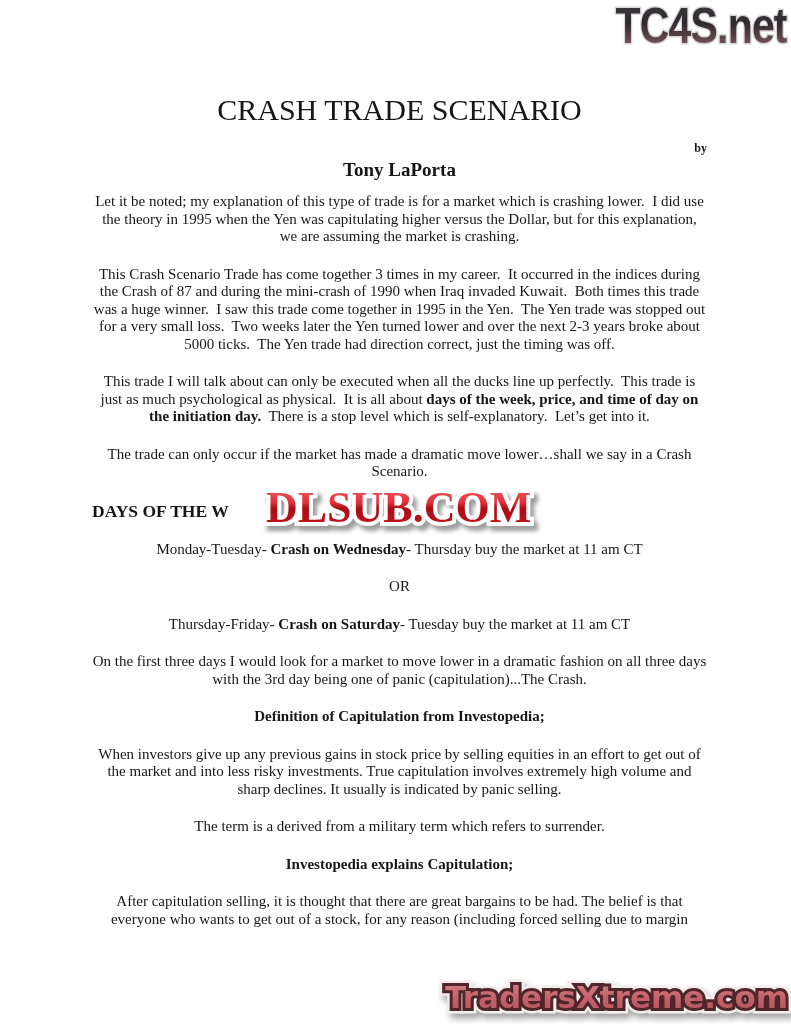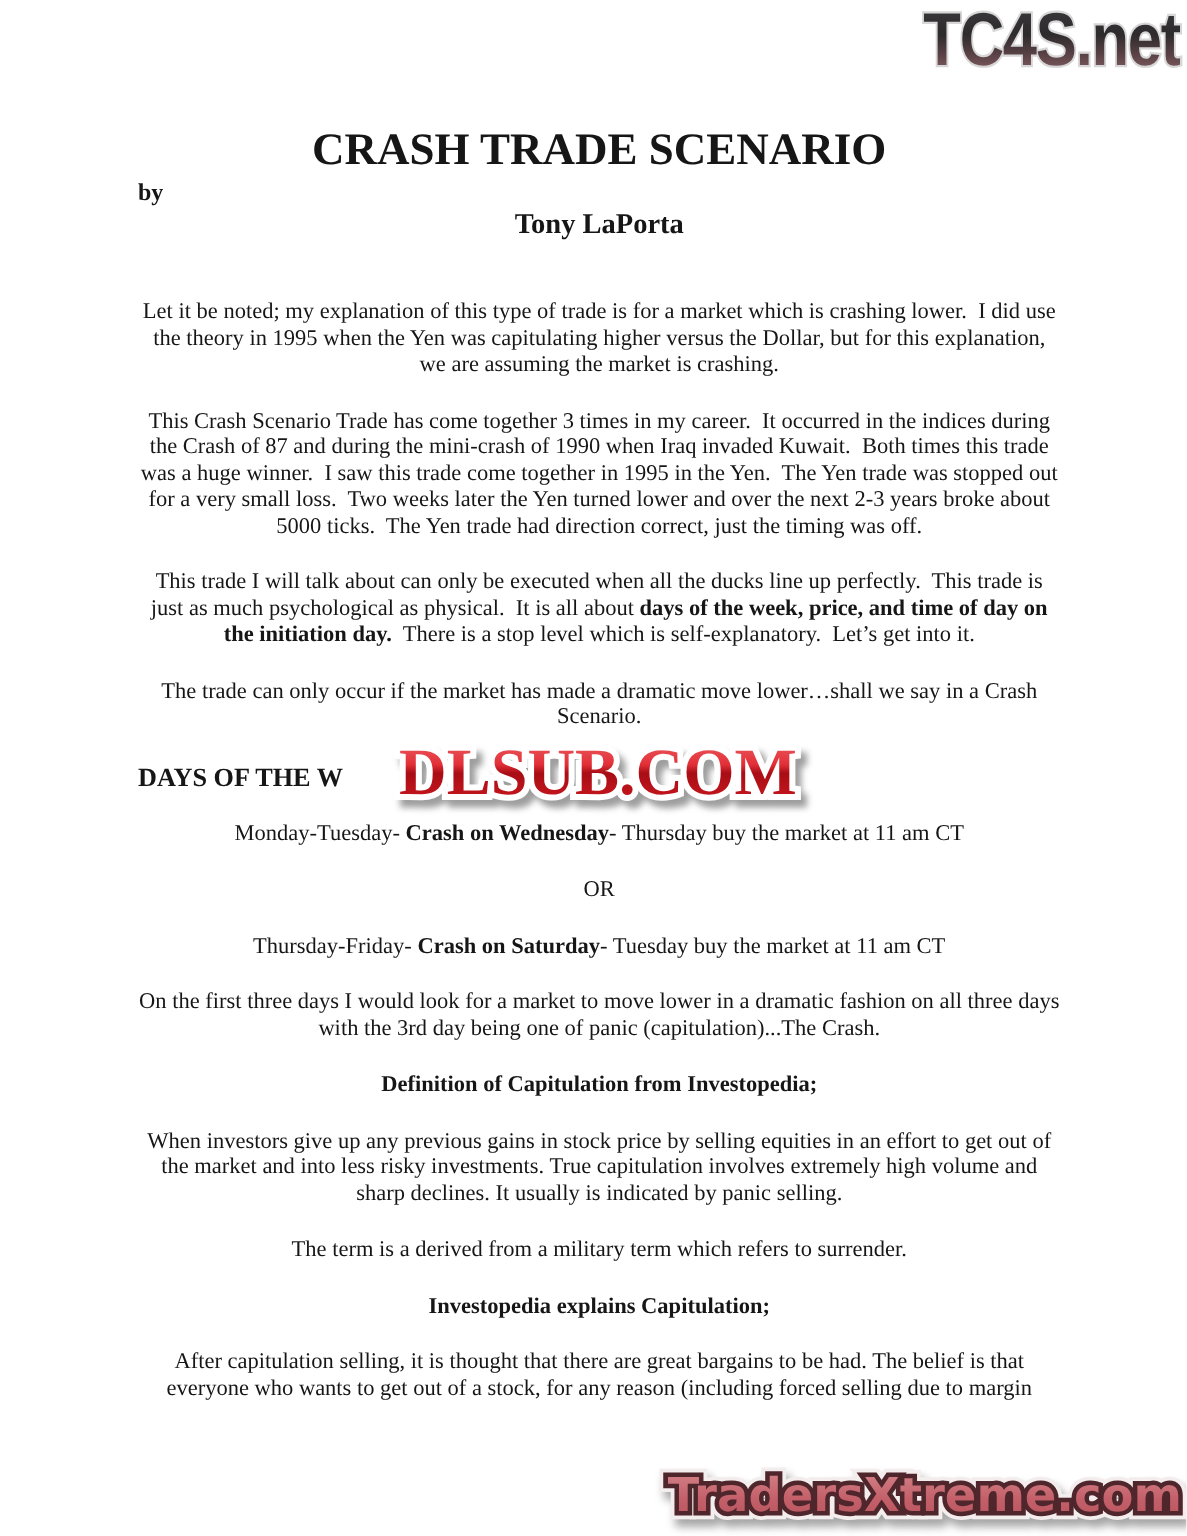--- a/index.html
+++ b/index.html
@@ -27,24 +27,24 @@
   @supports ((-webkit-background-clip:text) or (background-clip:text)){
     .tc4s.fill{
       background:linear-gradient(180deg,#3c3c3e 0%,#2e2b2d 45%,#5c4347 70%,#976d72 100%);
       -webkit-background-clip:text; background-clip:text; color:transparent;
     }
   }
 
   
   .content{position:absolute; left:92px; top:82px; width:615px;}
   .doc-title{
-    text-align:center; font-weight:bold; font-size:30px; line-height:36px; margin:0;
+    text-align:center; font-weight:normal; font-size:30px; line-height:36px; margin:10px;
   }
-  .byline{ text-align:left; font-weight:bold; font-size:16px; line-height:21px; margin:0;}
-  .author{ text-align:center; font-weight:bold; font-size:19px; line-height:21px; margin:0 0 40px 0;}
+  .byline{ text-align:right; font-weight:bold; font-size:12px; line-height:21px; margin:0;}
+  .author{ text-align:center; font-weight:bold; font-size:19px; line-height:21px; margin:0 0 13px 0;}
   .para{
     font-size:15px; line-height:17.5px; margin:0 0 20px 0;
     white-space:pre-wrap; text-align:center;
   }
   .bold-line{font-weight:bold;}
   .heading-row{position:relative; margin:0 0 20px 0; height:20px;}
   .section-heading{
     font-size:17.5px; font-weight:bold; line-height:20px; margin:0; white-space:nowrap;
   }
 

